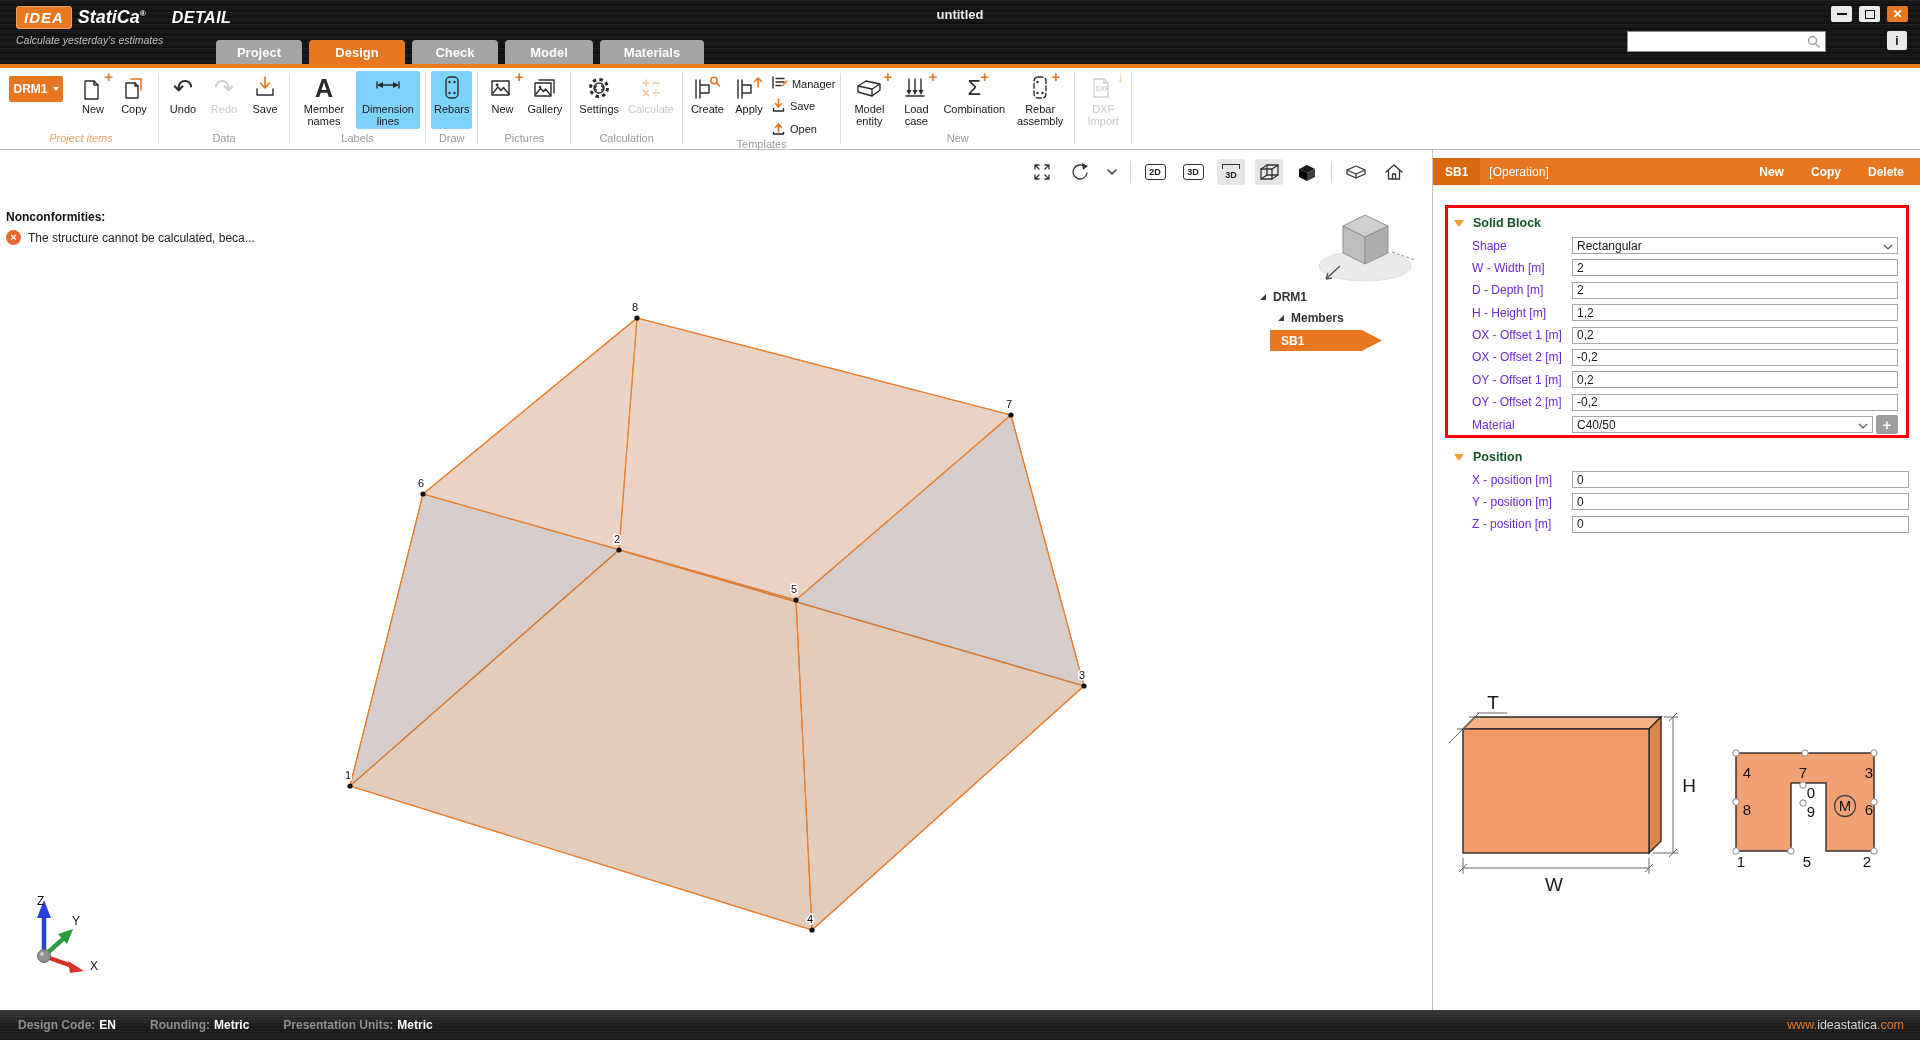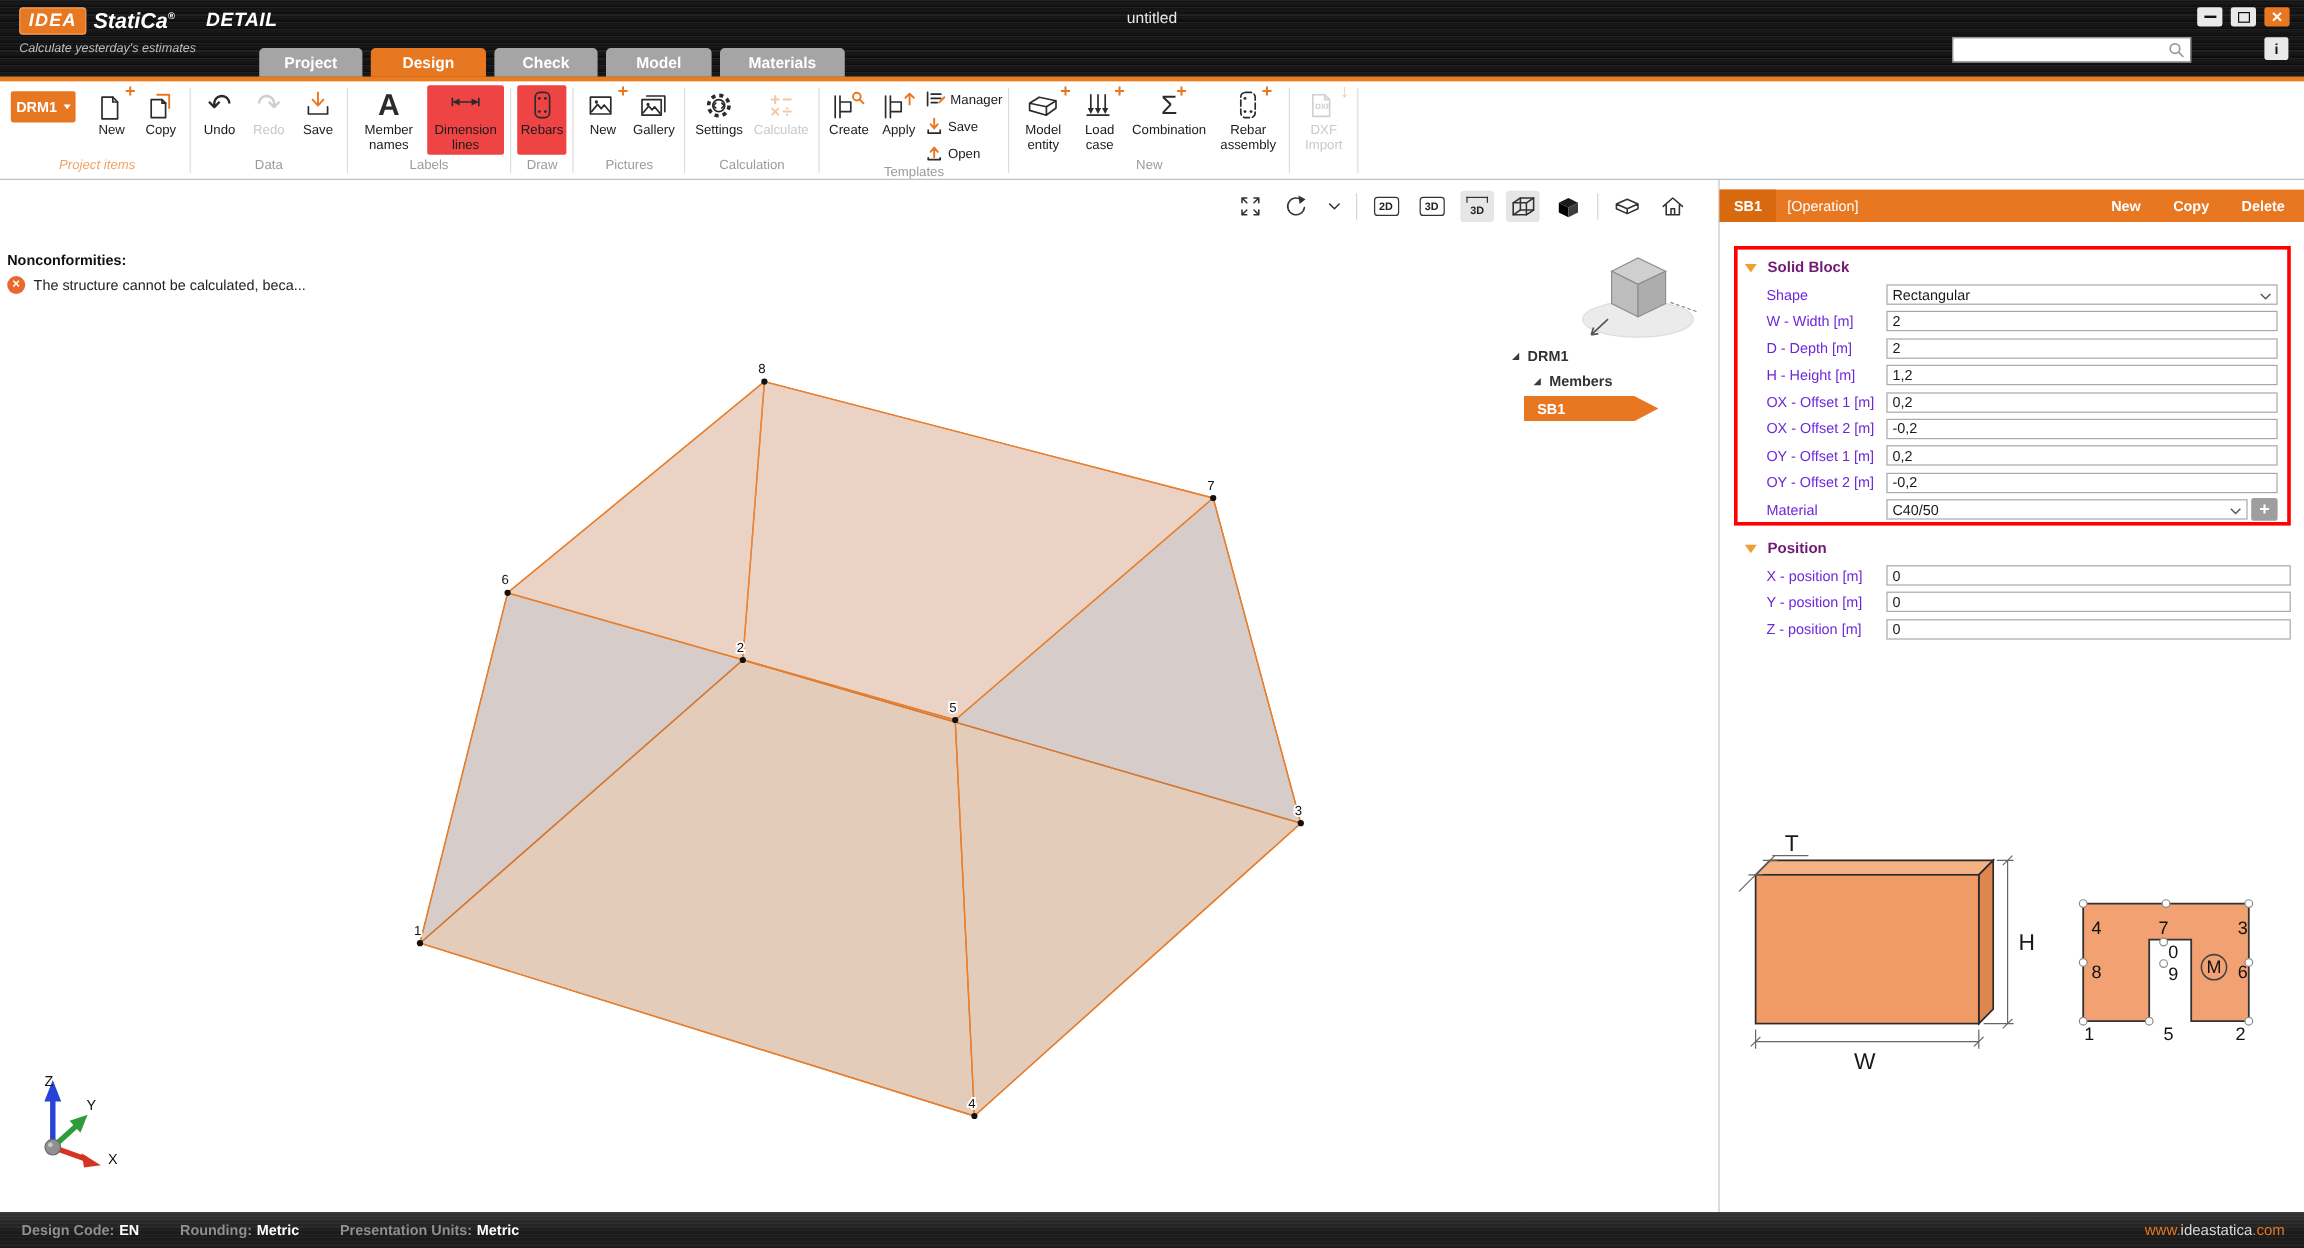--- a/index.html
+++ b/index.html
@@ -2,21 +2,21 @@
 <html><head>
 <meta charset="utf-8">
 <style>
   html,body{margin:0;padding:0;background:#555;}
   .app{position:relative;width:1920px;height:1040px;overflow:hidden;background:#fff;
        font-family:"Liberation Sans",sans-serif;-webkit-font-smoothing:antialiased;}
   
   .titlebar{position:absolute;left:0;top:0;width:1920px;height:64px;background-color:#141414;
     background-image:repeating-linear-gradient(180deg, rgba(255,255,255,.06) 0 1px, transparent 1px 2px,
       rgba(255,255,255,.025) 2px 3px, transparent 3px 5px, rgba(0,0,0,.3) 5px 6px);}
-  .win-title{position:absolute;left:0;right:0;top:7px;text-align:center;color:#E9E9E9;font-size:13px;}
+  .win-title{position:absolute;left:0;right:0;top:7px;text-align:center;color:#E9E9E9;font-size:13px;font-weight:bold;}
   .logo-wrap{position:absolute;left:16px;top:6px;}
   .logo-row{display:flex;align-items:center;}
   .logo-box{background:#E87722;color:#fff;font-style:italic;font-weight:bold;font-size:15px;
     letter-spacing:1px;padding:2px 7px;border-radius:3px;border:1px solid #F3A25E;}
   .logo-statica{color:#fff;font-style:italic;font-weight:bold;font-size:18px;margin-left:6px;}
   .logo-statica sup{font-size:8px;}
   .logo-product{color:#fff;font-style:italic;font-weight:bold;font-size:16px;margin-left:26px;letter-spacing:.5px;}
   .tagline{margin-top:5px;color:#BDBDBD;font-style:italic;font-size:10.5px;}
   .win-controls{position:absolute;top:6px;right:12px;display:flex;gap:7px;}
   .wbtn{width:21px;height:16px;border-radius:2px;display:flex;align-items:center;justify-content:center;background:#E9E9E9;}
@@ -41,21 +41,21 @@
   .rgroup{display:flex;flex-direction:column;padding:3px 5px 0 5px;}
   .rgroup-items{flex:1;display:flex;align-items:flex-start;gap:3px;}
   .rgroup-label{height:17px;text-align:center;font-size:11px;color:#9B9B9B;}
   .rgroup-label.hl{color:#EFA369;font-style:italic;}
   .rsep{width:1px;background:#DCDCDC;margin:5px 0;}
   .drm-btn{background:#E87722;color:#fff;font-weight:bold;font-size:12px;width:54px;height:26px;margin-top:5px;
     margin-right:8px;display:flex;align-items:center;justify-content:center;gap:5px;border-radius:2px;}
   .dd-tri{width:0;height:0;border-left:3.5px solid transparent;border-right:3.5px solid transparent;border-top:4px solid #fff;}
   .rbtn{display:flex;flex-direction:column;align-items:center;min-width:32px;padding:2px 3px 0 3px;border-radius:2px;
     color:#1a1a1a;font-size:11px;line-height:1.1;text-align:center;}
-  .rbtn.active{background:#ef4444;}
+  .rbtn.active{background:#7dd3fc;}
   .rbtn.disabled{color:#C9C9C9;}
   .ric{height:30px;display:flex;align-items:center;justify-content:center;position:relative;}
   .rlabel{display:block;height:26px;}
   .w52{max-width:52px}.w58{max-width:58px}.w40{max-width:40px}.w36{max-width:36px}
   .bplus{position:absolute;top:-4px;right:-8px;color:#E87722;font-size:15px;font-weight:bold;font-style:normal;}
   .bplus.gray{color:#F0CBA8;}
   .uchar{font-size:24px;line-height:1;color:#2B2B2B;}
   .uchar.dis{color:#CFCFCF;}
   .aletter{font-size:25px;font-weight:600;color:#2B2B2B;line-height:1;}
   .sigma{font-size:22px;color:#2B2B2B;line-height:1;}
@@ -102,21 +102,21 @@
   .phead{position:absolute;left:0;right:0;top:8px;height:27px;background:#E87722;color:#fff;font-size:12px;
     display:flex;align-items:center;}
   .phead-id{background:#D8690F;height:100%;display:flex;align-items:center;padding:0 12px;font-weight:bold;}
   .phead-type{margin-left:9px;}
   .phead-actions{margin-left:auto;display:flex;gap:27px;font-weight:bold;padding-right:16px;}
   .phead-actions span{cursor:default;}
   .redbox{position:absolute;left:12px;top:55px;width:464px;height:233px;border:3px solid #FF0000;
     box-sizing:border-box;padding:5px 8px 0 6px;}
   .sec-h{display:flex;align-items:center;gap:9px;height:20px;margin-bottom:4px;}
   .sec-tri{width:0;height:0;border-left:5px solid transparent;border-right:5px solid transparent;border-top:7px solid #F0A030;}
-  .sec-title{font-weight:bold;font-size:12.5px;color:#701a75;}
+  .sec-title{font-weight:bold;font-size:12.5px;color:#14532d;}
   .prow{display:flex;align-items:center;height:17px;margin-bottom:5.4px;padding-left:18px;}
   .plabel{width:100px;flex:none;font-size:12px;color:#6d28d9;}
   .pinput{flex:1;height:17px;border:1px solid #A8A8A8;box-sizing:border-box;background:#fff;display:flex;
     align-items:center;font-size:12px;color:#1a1a1a;padding:0 4px;}
   .pinput .chev{margin-left:auto;}
   .addbtn{width:22px;height:19px;background:#9E9E9E;color:#fff;font-weight:bold;font-size:15px;margin-left:3px;
     display:flex;align-items:center;justify-content:center;border-radius:2px;flex:none;}
   .possec{position:absolute;left:15px;top:297px;width:461px;padding-left:6px;box-sizing:border-box;}
   .diagL{position:absolute;left:16px;top:545px;}
   .diagR{position:absolute;left:288px;top:588px;}

